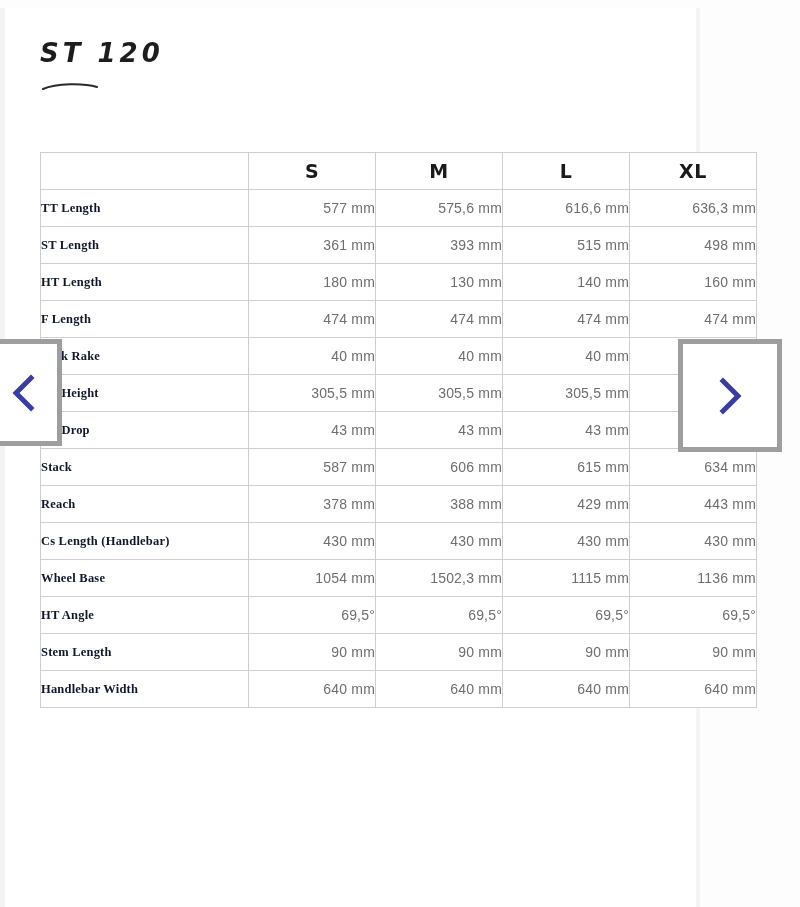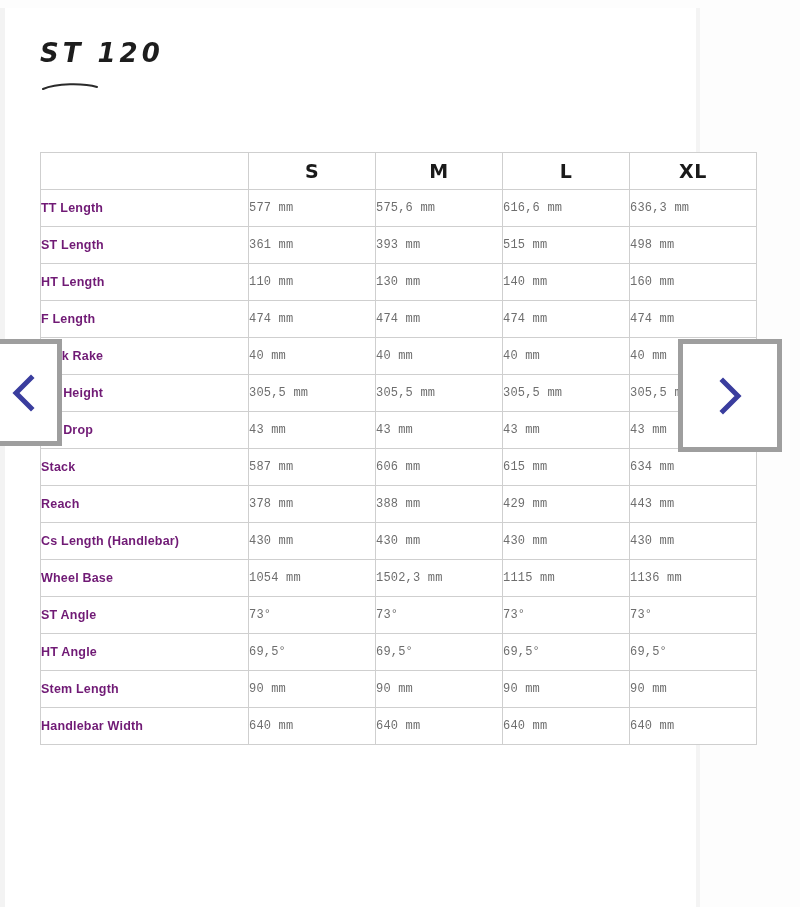--- a/index.html
+++ b/index.html
@@ -85,36 +85,36 @@
   th.size-header {
     font-family: "DejaVu Sans", sans-serif;
     font-weight: 700;
     font-size: 19px;
     color: #1a1a1a;
     text-align: center;
     vertical-align: middle;
     letter-spacing: 0.5px;
   }
   td.row-label {
-    font-family: Liberation Sans, sans-serif;
+    font-family: Liberation Serif, serif;
     font-weight: 700;
     font-size: 12.5px;
-    color: #701a75;
+    color: #0f172a;
     text-align: left;
     vertical-align: middle;
     padding-left: 15px;
     letter-spacing: 0.2px;
     white-space: nowrap;
   }
   td.row-value {
-    font-family: Liberation Mono, monospace;
+    font-family: Liberation Sans, sans-serif;
     font-weight: 400;
-    font-size: 12px;
+    font-size: 14px;
     color: #6e6e6e;
-    text-align: left;
+    text-align: right;
     vertical-align: middle;
     letter-spacing: 0.2px;
     white-space: nowrap;
   }
 
   
   .nav-button {
     position: absolute;
     background: #ffffff;
     border: 5px solid #9e9e9e;
@@ -181,21 +181,21 @@
         </tr>
         <tr>
           <td class="row-label">ST Length</td>
           <td class="row-value">361 mm</td>
           <td class="row-value">393 mm</td>
           <td class="row-value">515 mm</td>
           <td class="row-value">498 mm</td>
         </tr>
         <tr>
           <td class="row-label">HT Length</td>
-          <td class="row-value">110 mm</td>
+          <td class="row-value">180 mm</td>
           <td class="row-value">130 mm</td>
           <td class="row-value">140 mm</td>
           <td class="row-value">160 mm</td>
         </tr>
         <tr>
           <td class="row-label">F Length</td>
           <td class="row-value">474 mm</td>
           <td class="row-value">474 mm</td>
           <td class="row-value">474 mm</td>
           <td class="row-value">474 mm</td>
@@ -243,27 +243,20 @@
           <td class="row-value">430 mm</td>
         </tr>
         <tr>
           <td class="row-label">Wheel Base</td>
           <td class="row-value">1054 mm</td>
           <td class="row-value">1502,3 mm</td>
           <td class="row-value">1115 mm</td>
           <td class="row-value">1136 mm</td>
         </tr>
         <tr>
-          <td class="row-label">ST Angle</td>
-          <td class="row-value">73°</td>
-          <td class="row-value">73°</td>
-          <td class="row-value">73°</td>
-          <td class="row-value">73°</td>
-        </tr>
-        <tr>
           <td class="row-label">HT Angle</td>
           <td class="row-value">69,5°</td>
           <td class="row-value">69,5°</td>
           <td class="row-value">69,5°</td>
           <td class="row-value">69,5°</td>
         </tr>
         <tr>
           <td class="row-label">Stem Length</td>
           <td class="row-value">90 mm</td>
           <td class="row-value">90 mm</td>

